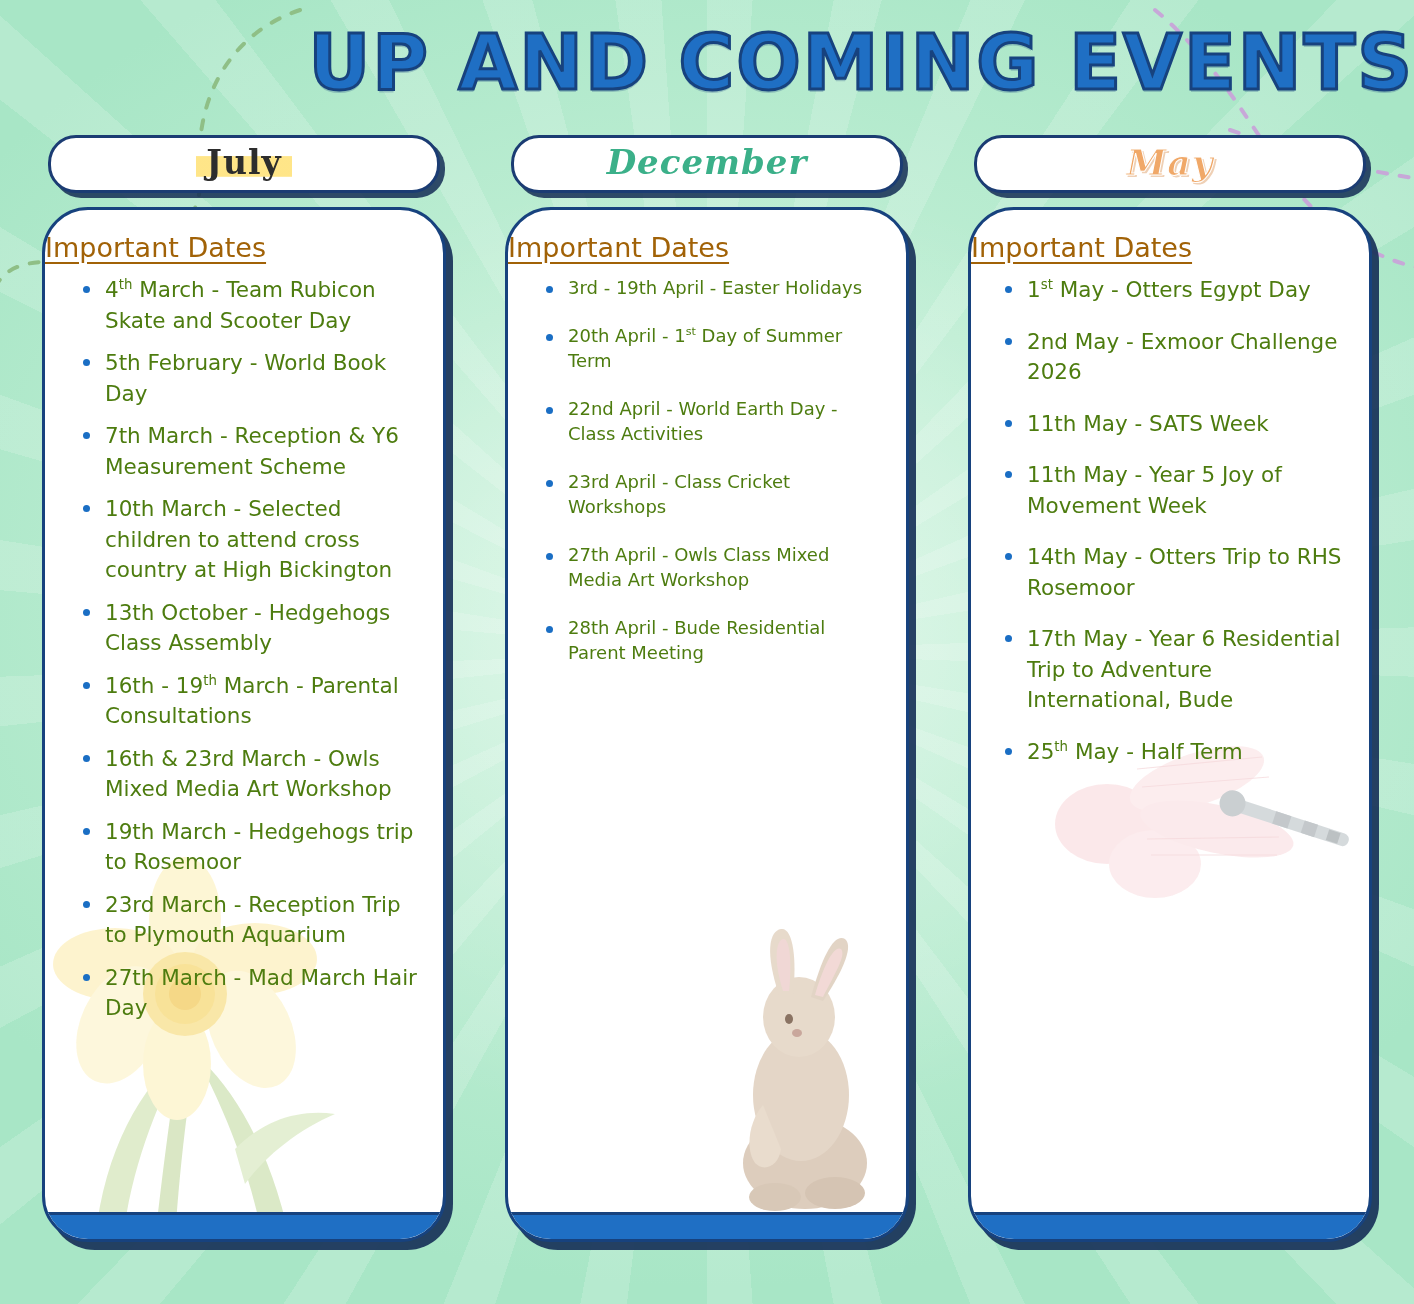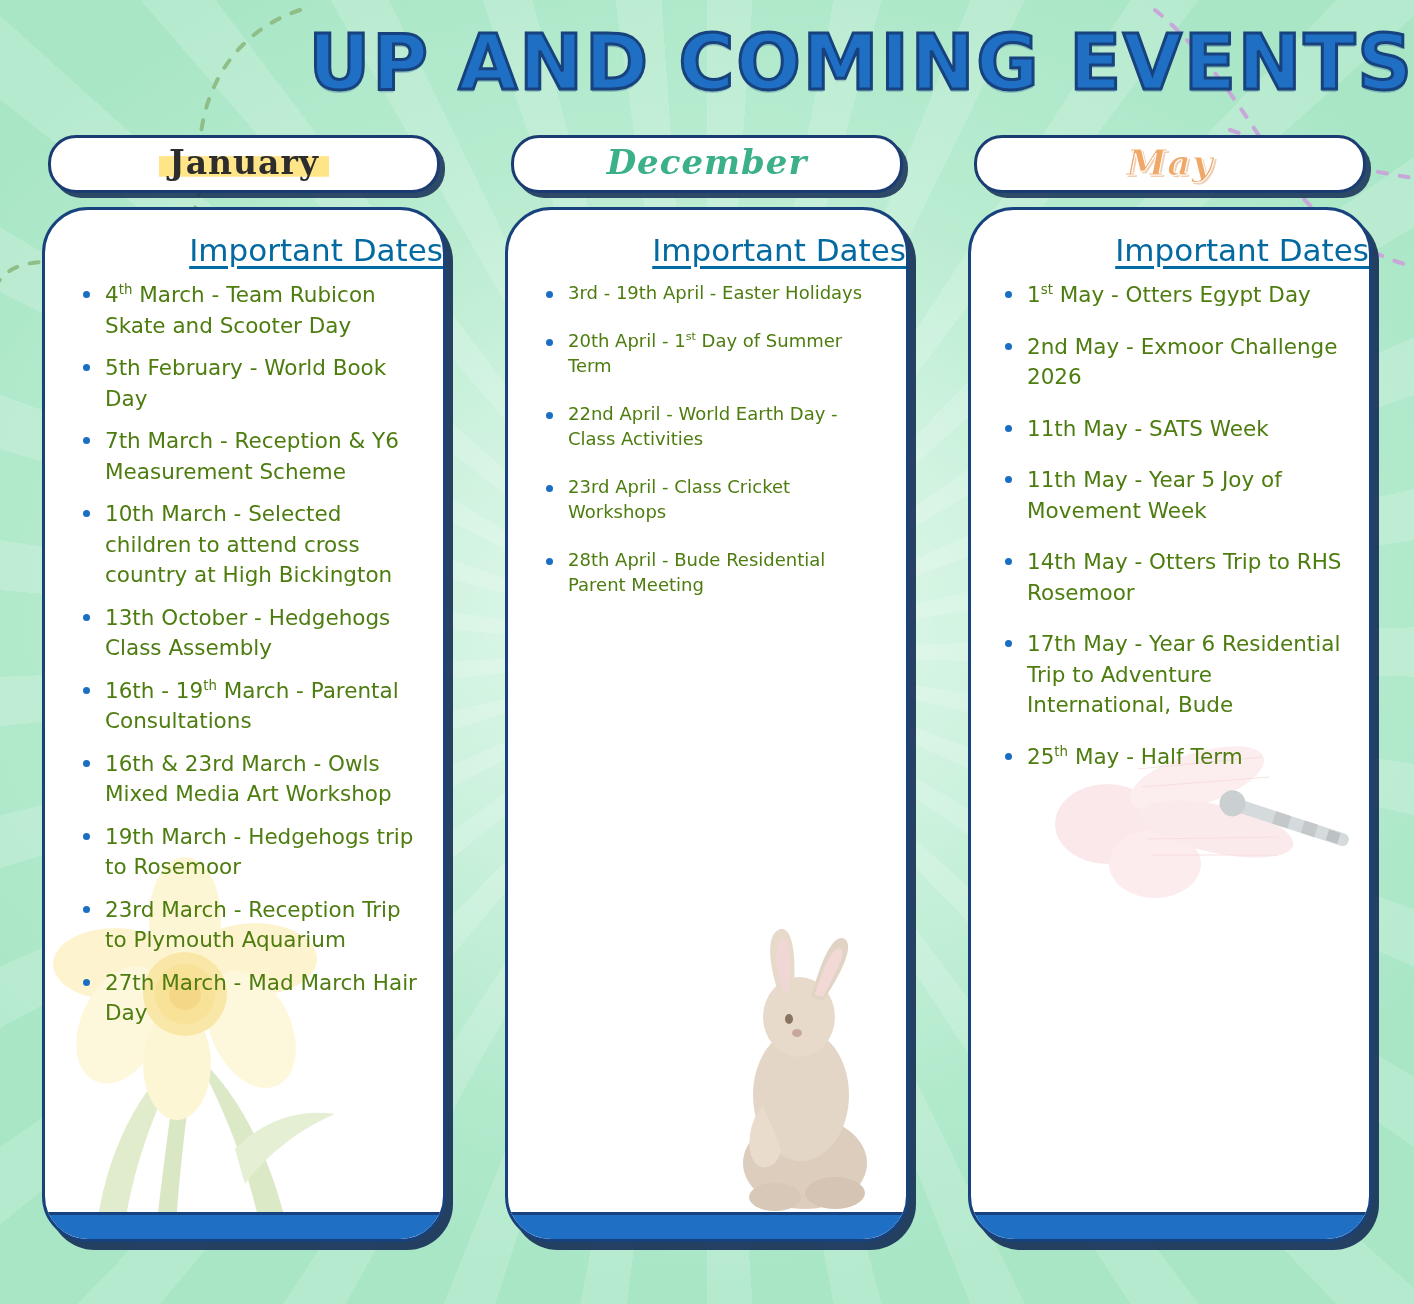--- a/index.html
+++ b/index.html
@@ -140,24 +140,24 @@
     position: absolute;
     left: 0;
     right: 0;
     bottom: 0;
     height: 24px;
     background: #1f6fc4;
     border-top: 3px solid #17427e;
   }
 
   .card-title {
-    text-align: right;
+    text-align: left;
     font-family: "DejaVu Sans", sans-serif;
-    font-size: 31px;
-    color: #0369a1;
+    font-size: 27px;
+    color: #a16207;
     padding-top: 22px;
     padding-bottom: 4px;
     text-decoration: underline;
     text-underline-offset: 5px;
   }
 
   ul.events {
     list-style: none;
     margin: 8px 0 0 0;
     padding: 0 18px 0 34px;
@@ -230,21 +230,21 @@
   <path d="M 1155 10 C 1210 55 1248 120 1285 175 C 1330 240 1390 262 1420 268" fill="none" stroke="#c7a8d8" stroke-width="4" stroke-dasharray="9 13" stroke-linecap="round"></path>
   <path d="M 1230 130 C 1290 150 1345 168 1414 178" fill="none" stroke="#c7a8d8" stroke-width="4" stroke-dasharray="9 13" stroke-linecap="round"></path>
 </svg>
 
 <div class="title">UP AND COMING EVENTS</div>
 
 <div class="columns">
 
   <div class="column col-march">
     <div class="month-pill">
-      <span class="month-label month-march">January</span>
+      <span class="month-label month-march">July</span>
     </div>
     <div class="card">
 
       <svg class="art daffodil" viewBox="0 0 330 520">
         <g opacity="0.9">
           <path d="M150 300 C140 360 130 430 120 520 L140 520 C146 430 156 360 166 302 Z" fill="#cfe0b4"></path>
           <path d="M60 520 C70 430 105 370 150 330 C120 390 96 450 88 520 Z" fill="#d7e6bd"></path>
           <path d="M255 520 C235 430 200 370 160 335 C192 395 215 455 228 520 Z" fill="#d0e2b6"></path>
           <path d="M200 430 C230 400 265 390 300 395 C265 410 232 435 210 465 Z" fill="#dcebc6"></path>
           <g transform="translate(150,275)">
@@ -283,20 +283,21 @@
       <span class="month-label month-april">December</span>
     </div>
     <div class="card">
 
       <div class="card-title">Important Dates</div>
       <ul class="events">
         <li><span>3rd - 19th April - Easter Holidays</span></li>
         <li><span>20th April - 1<sup>st</sup> Day of Summer Term</span></li>
         <li><span>22nd April - World Earth Day - Class Activities</span></li>
         <li><span>23rd April - Class Cricket Workshops</span></li>
+        <li><span>27th April - Owls Class Mixed Media Art Workshop</span></li>
         <li><span>28th April - Bude Residential Parent Meeting</span></li>
       </ul>
 
       <svg class="art bunny" viewBox="0 0 230 300">
         <g>
           <ellipse cx="112" cy="238" rx="62" ry="46" fill="#ddcdbd"></ellipse>
           <ellipse cx="108" cy="170" rx="48" ry="66" fill="#e4d6c7"></ellipse>
           <ellipse cx="106" cy="92" rx="36" ry="40" fill="#e7dacb"></ellipse>
           <path d="M86 70 C72 28 76 6 88 4 C100 2 104 34 100 70 Z" fill="#e7dacb"></path>
           <path d="M90 66 C80 34 83 16 90 14 C97 13 99 38 96 66 Z" fill="#f0d7d5"></path>

